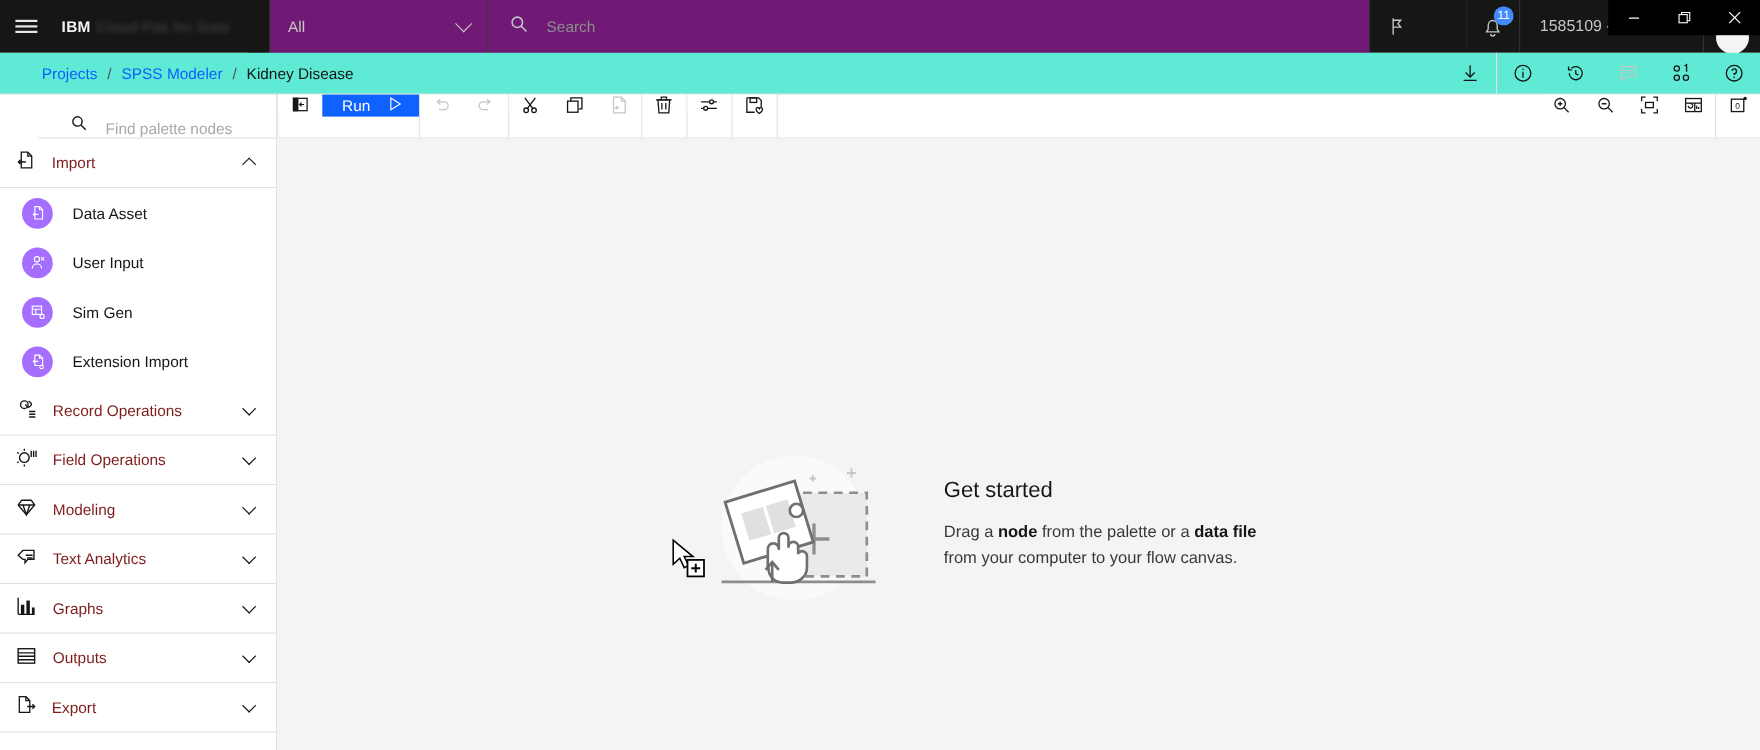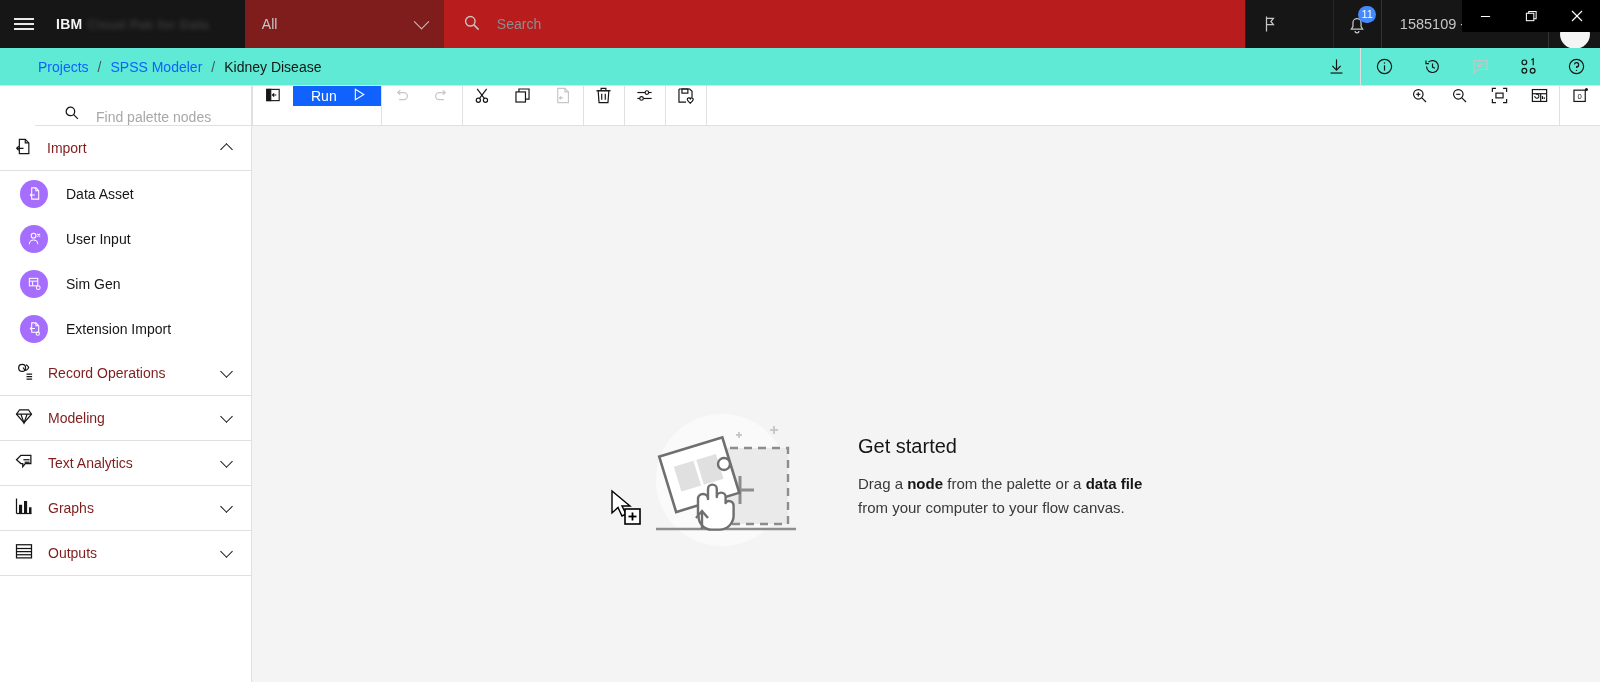--- a/index.html
+++ b/index.html
@@ -28,30 +28,30 @@
     color: #f4f4f4; font-size: 14px; letter-spacing: .02em; white-space: nowrap;
   }
   .hdr-brand .ibm { font-weight: 600; font-size: 14px; color: #f4f4f4; }
   .hdr-brand .blurred {
     margin-left: 5px; color: #3a3a3a; filter: blur(2.6px);
     font-weight: 600; font-size: 13px; user-select: none;
   }
   .hdr-spacer-dark { flex: 0 0 20px; background: #161616; }
 
   .hdr-scope {
-    width: 198px; background: #7f1d1d; display: flex; align-items: center;
+    width: 198px; background: #701a75; display: flex; align-items: center;
     justify-content: space-between; padding: 0 16px; cursor: pointer;
     border-left: 1px solid #393939;
   }
   .hdr-scope span { color: #c6c6c6; font-size: 14px; }
   .chev-d { width: 11px; height: 11px; border-right: 1.3px solid #c6c6c6;
             border-bottom: 1.3px solid #c6c6c6; transform: rotate(45deg) translate(-2px,-2px); }
 
   .hdr-search {
-    flex: 1; background: #b91c1c; display: flex; align-items: center;
+    flex: 1; background: #701a75; display: flex; align-items: center;
     border-left: 1px solid #393939; padding-left: 18px; cursor: text;
   }
   .hdr-search .mag { margin-right: 16px; }
   .hdr-search input {
     background: transparent; border: none; outline: none;
     color: #c6c6c6; font-size: 14px; font-family: inherit; width: 90%;
   }
   .hdr-search input::placeholder { color: #8d8d8d; }
 
   .hdr-icons { display: flex; align-items: stretch; gap: 40px; }
@@ -525,20 +525,33 @@
           <circle cx="13" cy="11" r="5.5"></circle>
           <line x1="20" y1="21" x2="29" y2="21"></line>
             <line x1="20" y1="25" x2="29" y2="25"></line>
             <line x1="20" y1="29" x2="29" y2="29"></line>
         </svg>
       </span>
       <span class="cat-label">Record Operations</span>
       <span class="chev"></span>
     </div>
 
+    <div class="cat">
+      <span>
+        <svg width="20" height="20" viewBox="0 0 32 32" fill="none" stroke="#161616" stroke-width="2">
+          <circle cx="13" cy="16" r="7"></circle>
+          <path d="M13 6 v-3 M5 10 l-2.5 -1.5 M5 22 l-2.5 1.5 M13 26 v3"></path>
+          <line x1="23" y1="6" x2="23" y2="15"></line>
+            <line x1="26.5" y1="6" x2="26.5" y2="15"></line>
+            <line x1="30" y1="6" x2="30" y2="15"></line>
+        </svg>
+      </span>
+      <span class="cat-label">Field Operations</span>
+      <span class="chev"></span>
+    </div>
 
     <div class="cat">
       <span>
         <svg width="20" height="20" viewBox="0 0 32 32" fill="none" stroke="#161616" stroke-width="2">
           <path d="M4 13 l5 -7 h14 l5 7 l-12 14 z"></path>
           <line x1="4" y1="13" x2="28" y2="13"></line>
           <path d="M11 13 l5 14 l5 -14"></path>
         </svg>
       </span>
       <span class="cat-label">Modeling</span>
@@ -577,20 +590,31 @@
           <rect x="4" y="6" width="24" height="21"></rect>
           <line x1="4" y1="12" x2="28" y2="12"></line>
             <line x1="4" y1="17" x2="28" y2="17"></line>
             <line x1="4" y1="22" x2="28" y2="22"></line>
         </svg>
       </span>
       <span class="cat-label">Outputs</span>
       <span class="chev"></span>
     </div>
 
+    <div class="cat">
+      <span>
+        <svg width="19" height="19" viewBox="0 0 32 32" fill="none" stroke="#161616" stroke-width="2">
+          <path d="M6 4 h10 l6 6 v18 H6 z"></path>
+            <polyline points="16,4 16,10 22,10"></polyline>
+          <path d="M18 19 H29 m-3 -3.5 l3.5 3.5 l-3.5 3.5"></path>
+        </svg>
+      </span>
+      <span class="cat-label">Export</span>
+      <span class="chev"></span>
+    </div>
   </div>
 
   <div class="canvas">
 
     <div class="getstarted">
 
       <div class="illus">
         <svg width="170" height="150" viewBox="0 0 170 150">
           <circle cx="82" cy="78" r="66" fill="#fafafa"></circle>
 

